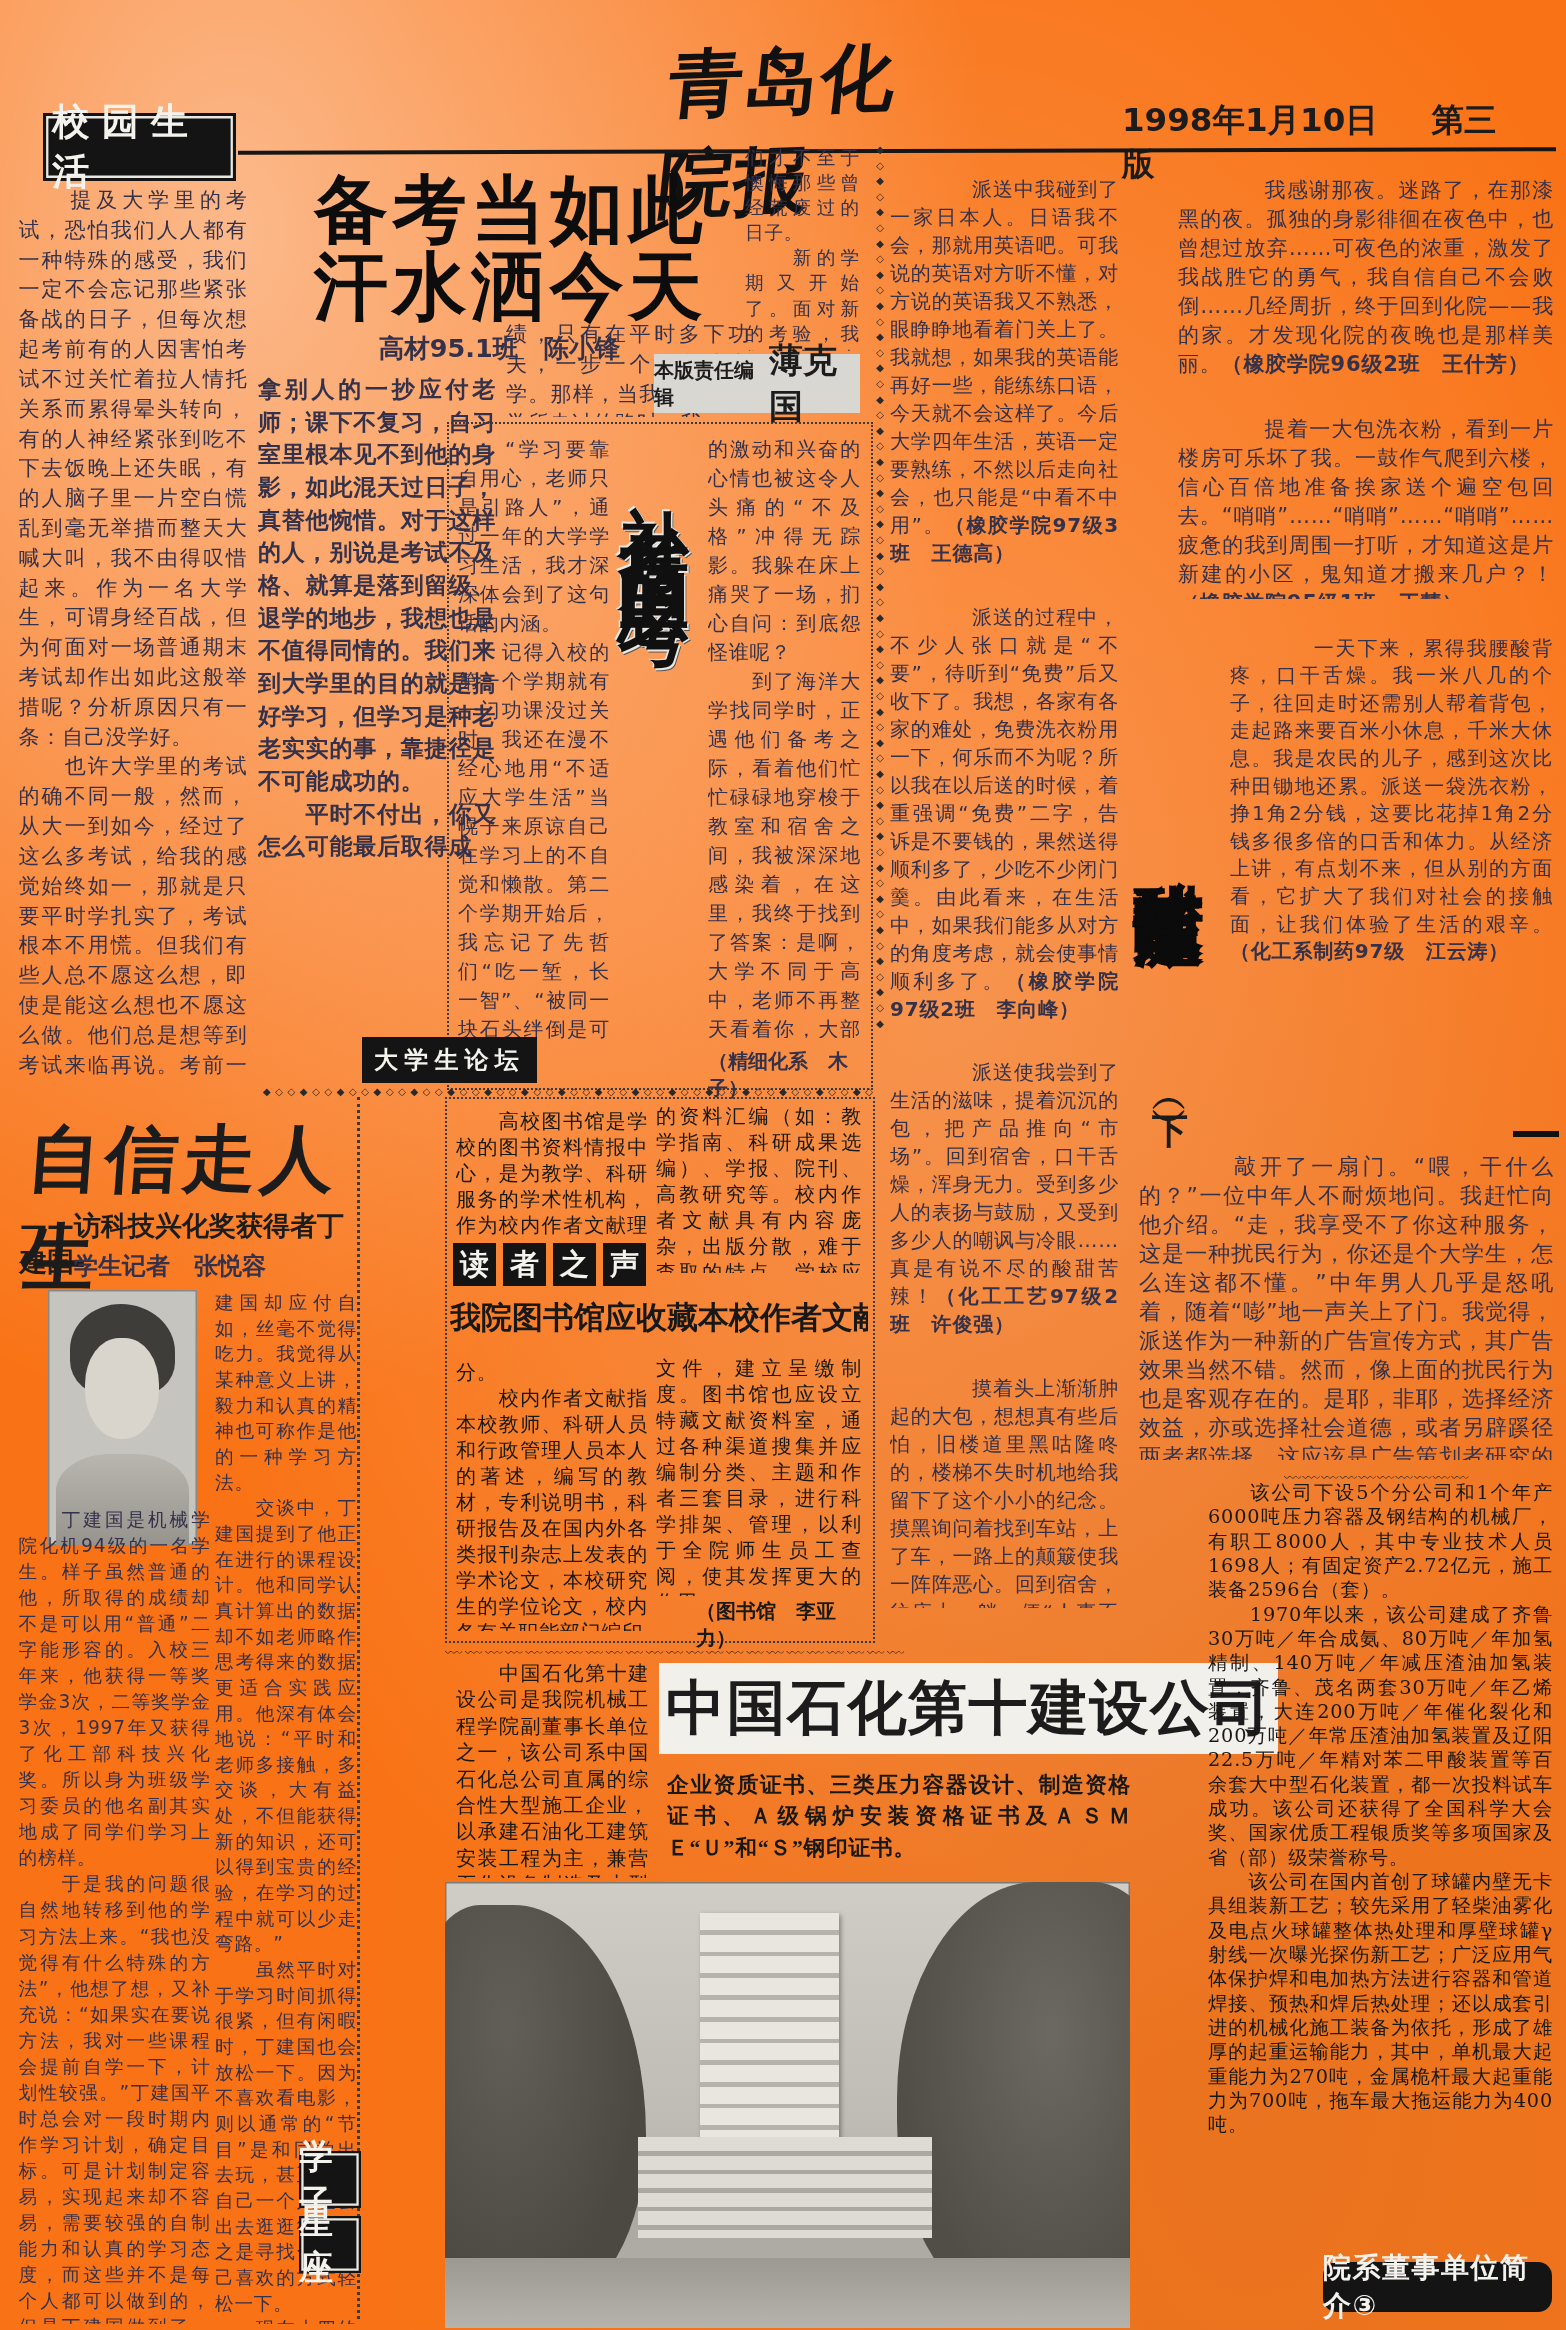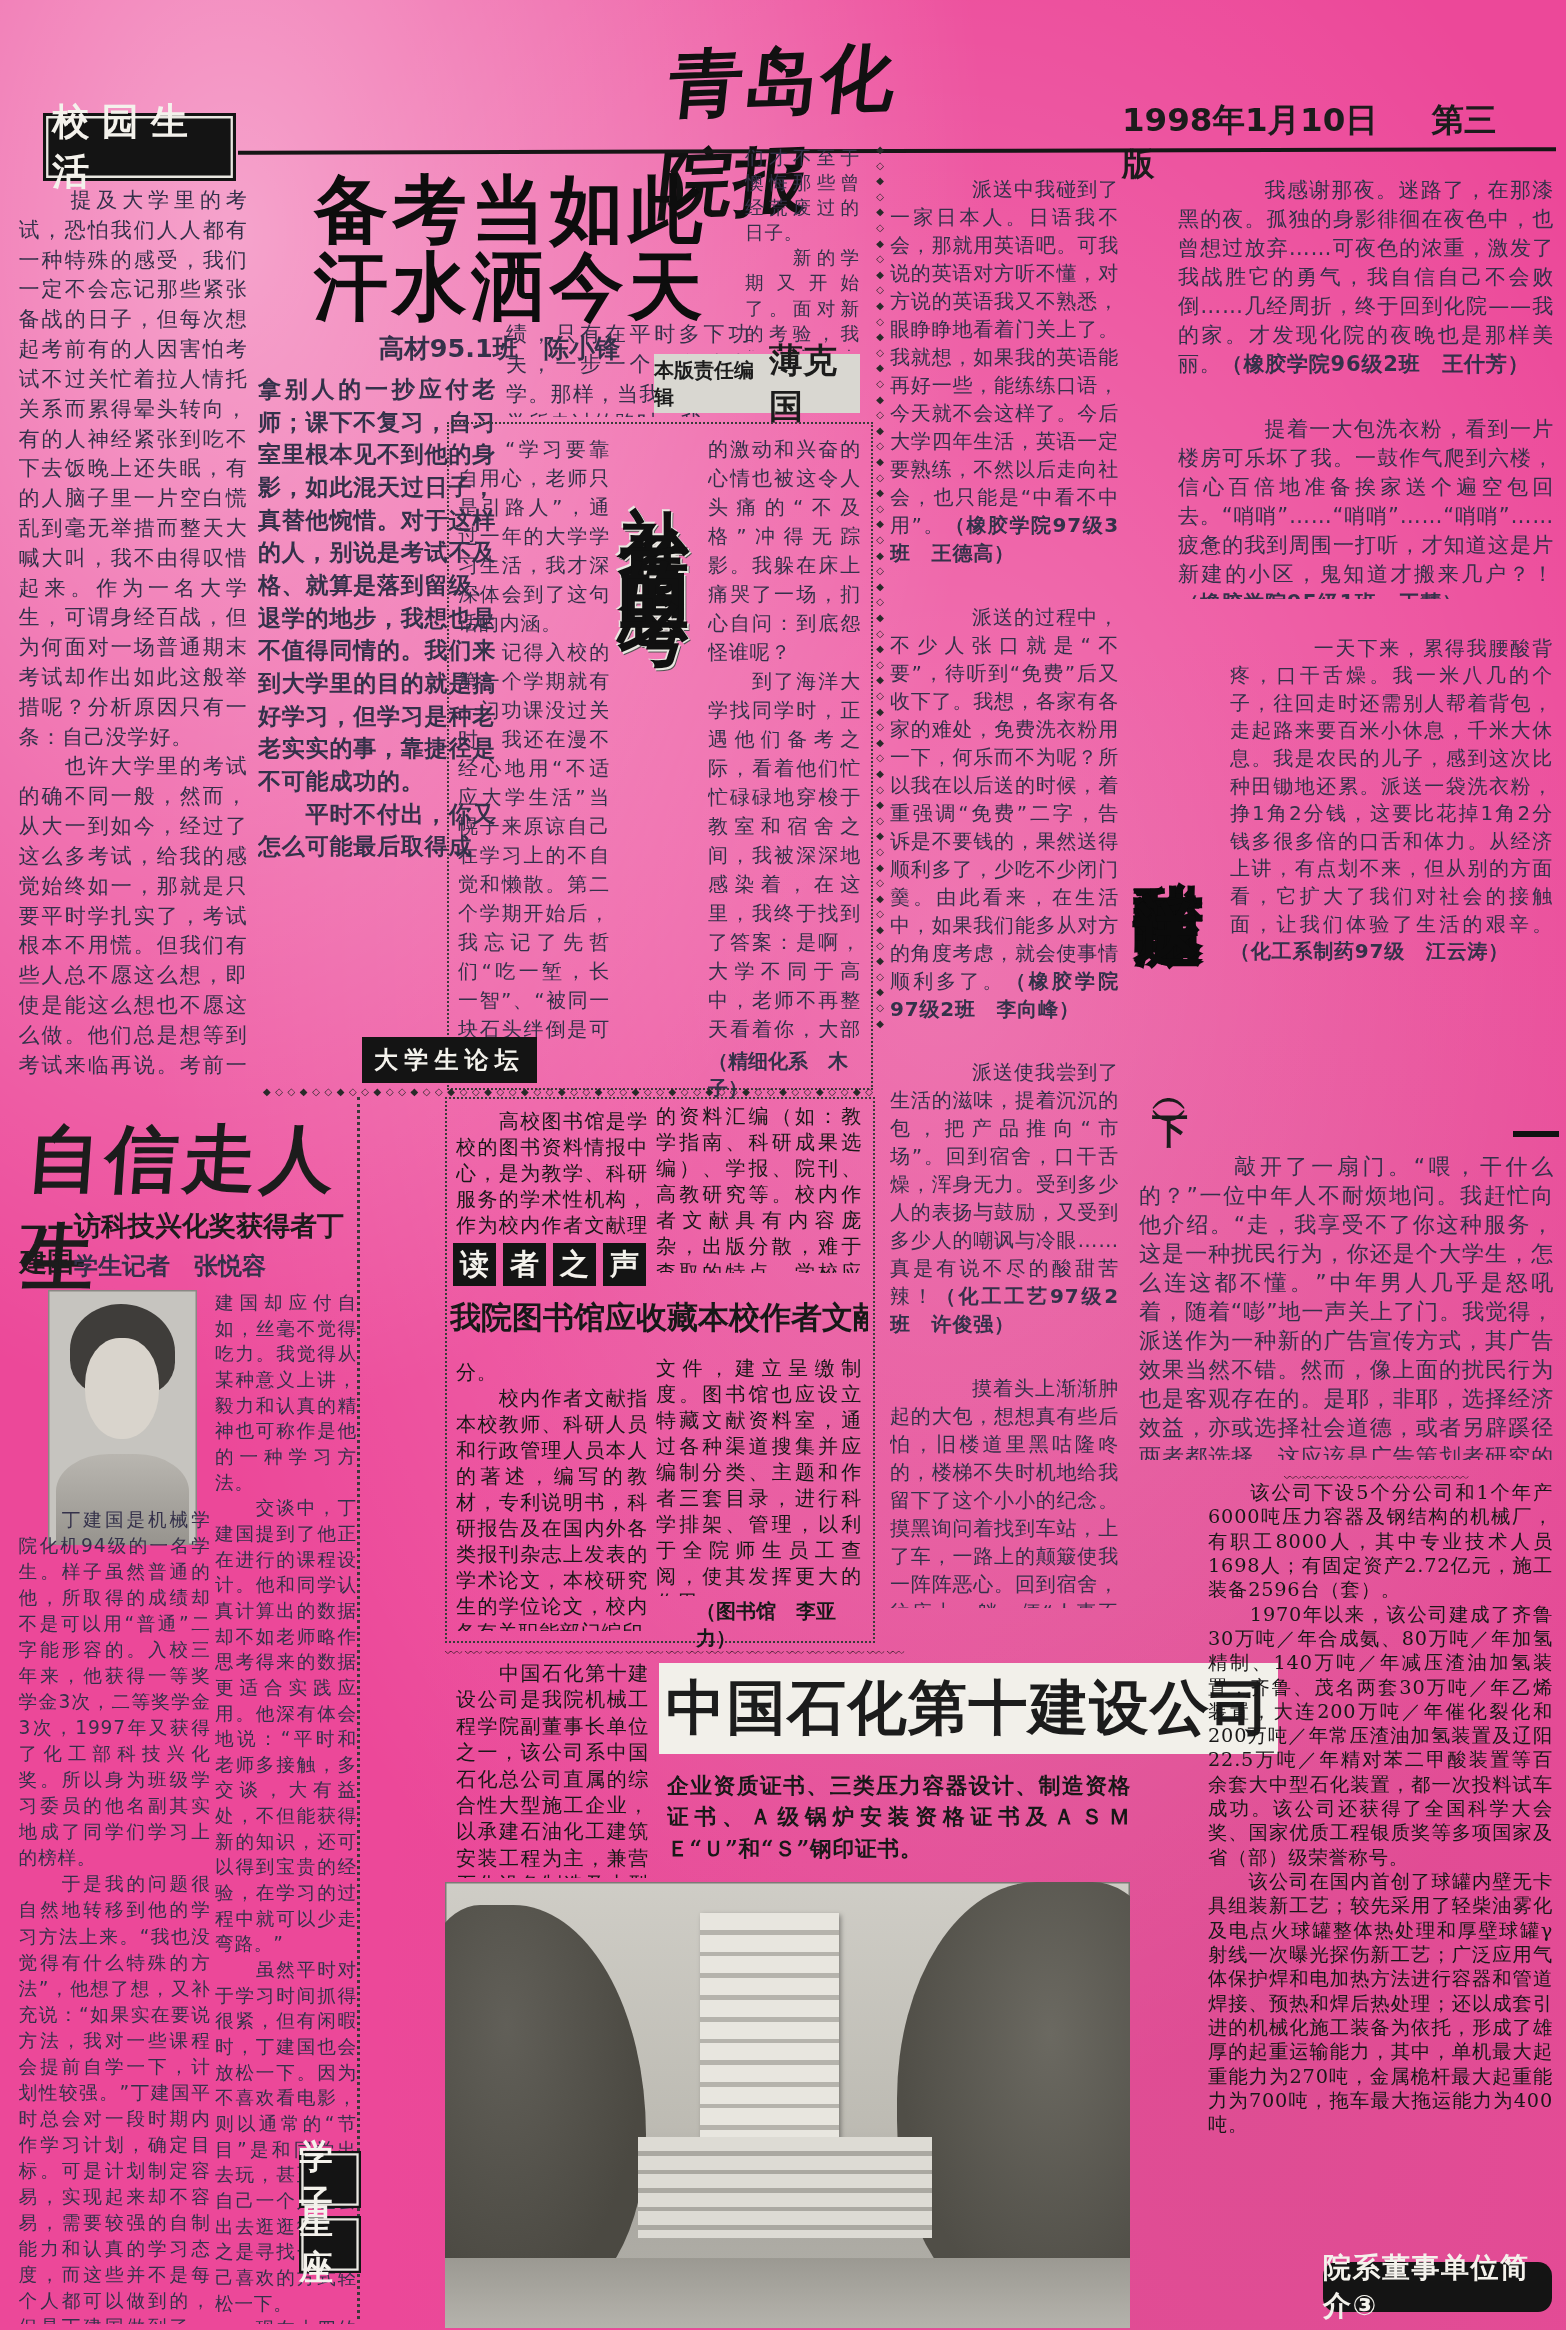--- a/index.html
+++ b/index.html
@@ -1,16 +1,16 @@
 <!DOCTYPE html>
 <html style="font-size:12.4px"><head>
 <meta charset="utf-8">
 <style>
   html,body{margin:0;padding:0;background:#b0aea8;}
-  .page{position:relative;width:1567px;height:2330px;background:#ec4899;overflow:hidden;
+  .page{position:relative;width:1567px;height:2330px;background:#f97316;overflow:hidden;
         font-family:"DejaVu Sans","Liberation Sans",sans-serif;color:#1c1c1c;}
   .page::before{content:"";position:absolute;inset:0;
         background:radial-gradient(ellipse at 15% 10%,rgba(255,255,255,.5),transparent 40%),
                    radial-gradient(ellipse at 80% 90%,rgba(120,115,105,.12),transparent 50%),
                    radial-gradient(ellipse at 60% 40%,rgba(255,255,255,.25),transparent 60%);
         pointer-events:none;}
   .abs{position:absolute;}
   .col{white-space:pre-line;text-align:justify;overflow:hidden;line-height:1.42;letter-spacing:0.8px;}
   .hand{color:#34314a;}
   .print{color:#181818;font-family:"DejaVu Serif","Liberation Serif",serif;}
@@ -178,21 +178,21 @@
   <div class="abs print sig" style="left:696px;top:1598px;width:170px;height:28px;font-size:20px;">（图书馆　李亚力）</div>
 
   <div class="abs" style="left:445px;top:1634px;width:689px;height:20px;font-size:18.6px;color:#111;overflow:hidden;letter-spacing:1.5px;">﹏﹏﹏﹏﹏﹏﹏﹏﹏﹏﹏﹏﹏﹏﹏﹏﹏﹏﹏﹏﹏﹏﹏</div>
 
   <div class="abs col print" style="left:456px;top:1660px;width:193px;height:218px;font-size:20px;line-height:1.32;">　　中国石化第十建设公司是我院机械工程学院副董事长单位之一，该公司系中国石化总公司直属的综合性大型施工企业，以承建石油化工建筑安装工程为主，兼营石化设备制造及大型机械化施工、运输及机械修理业务，持有化工石油工程施工一级</div>
 
   <div class="abs" style="left:659px;top:1663px;width:619px;height:91px;background:#f2f0ea;display:flex;align-items:center;justify-content:center;">
     <span style="font-size:59px;font-weight:900;letter-spacing:1.5px;white-space:nowrap;">中国石化第十建设公司</span>
   </div>
 
-  <div class="abs col print" style="left:667px;top:1770px;width:464px;height:108px;font-size:21.7px;font-weight:700;line-height:1.45;">企业资质证书、三类压力容器设计、制造资格证书、Ａ级锅炉安装资格证书及ＡＳＭＥ“Ｕ”和“Ｓ”钢印证书。</div>
+  <div class="abs col print" style="left:667px;top:1770px;width:464px;height:108px;font-size:21.7px;font-weight:700;line-height:1.45;font-family:Liberation Serif, serif;">企业资质证书、三类压力容器设计、制造资格证书、Ａ级锅炉安装资格证书及ＡＳＭＥ“Ｕ”和“Ｓ”钢印证书。</div>
 
   <div class="abs" style="left:445px;top:1882px;width:685px;height:446px;overflow:hidden;background:linear-gradient(#cfcdc6 0%,#bdbbb3 55%,#a9a7a0 70%,#b3b1aa 100%);box-shadow:inset 0 0 0 1.5px #7c7a75;">
     <div style="position:absolute;left:-31px;top:23px;width:232px;height:402px;background:radial-gradient(ellipse at 40% 30%,#615f58,#4b4942 70%);border-radius:30% 60% 45% 35%;"></div>
     <div style="position:absolute;right:-46px;top:0px;width:279px;height:433px;background:radial-gradient(ellipse at 55% 35%,#6b6961,#504e47 70%);border-radius:50% 30% 40% 45%;"></div>
     <div style="position:absolute;left:255px;top:31px;width:139px;height:309px;background:repeating-linear-gradient(180deg,#e8e6df 0 17px,#b5b3ac 17px 21.7px);box-shadow:1.5px 1.5px 4.6px rgba(0,0,0,.35);"></div>
     <div style="position:absolute;left:193px;top:255px;width:294px;height:101px;background:repeating-linear-gradient(180deg,#dddbd4 0 14px,#aaa8a1 14px 18.6px);"></div>
     <div style="position:absolute;left:0;bottom:0;width:100%;height:70px;background:linear-gradient(#9b9992,#b5b3ac);"></div>
   </div>
 
   <div class="abs col print" style="left:1208px;top:1481px;width:345px;height:775px;font-size:19.3px;line-height:1.26;font-weight:400;">　　该公司下设5个分公司和1个年产6000吨压力容器及钢结构的机械厂，有职工8000人，其中专业技术人员1698人；有固定资产2.72亿元，施工装备2596台（套）。

